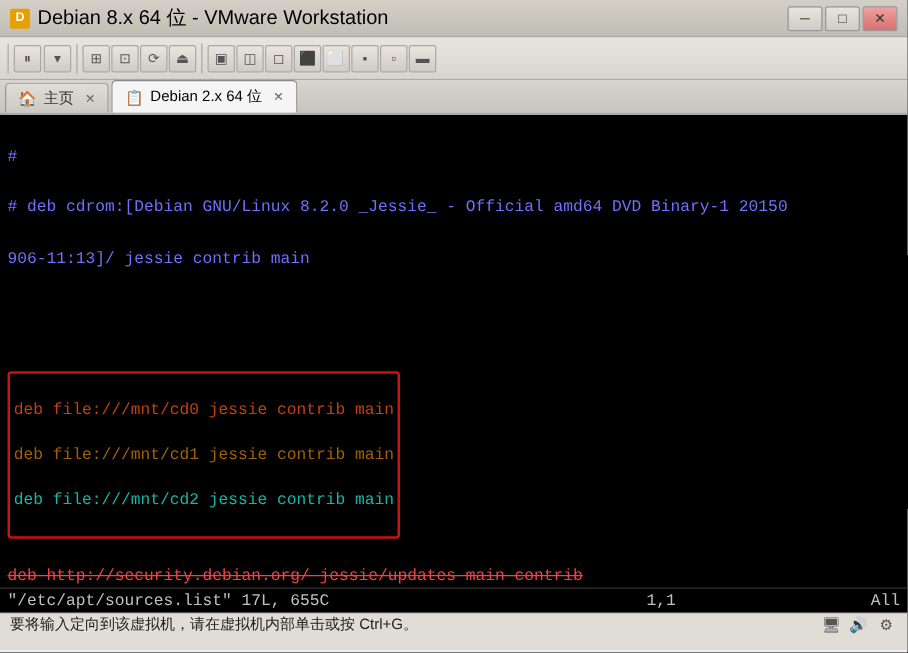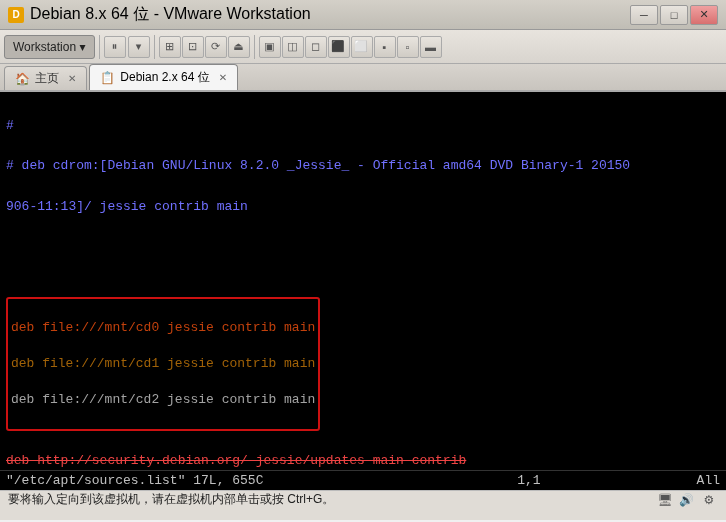--- a/index.html
+++ b/index.html
@@ -145,21 +145,20 @@
   <div class="title-bar-icon">D</div>
   <span class="title-bar-text">Debian 8.x 64 位 - VMware Workstation</span>
   <div class="title-bar-controls">
     <div class="title-btn">─</div>
     <div class="title-btn">□</div>
     <div class="title-btn close">✕</div>
   </div>
 </div>
 
 <div class="menu-bar">
-  <div class="menu-item active">Workstation ▾</div>
   <div class="menu-separator"></div>
   <div class="toolbar-icon">⏸</div>
   <div class="toolbar-icon">▾</div>
   <div class="menu-separator"></div>
   <div class="toolbar-group">
     <div class="toolbar-icon">⊞</div>
     <div class="toolbar-icon">⊡</div>
     <div class="toolbar-icon">⟳</div>
     <div class="toolbar-icon">⏏</div>
   </div>
@@ -192,21 +191,21 @@
 <div class="vm-screen">
   <div class="terminal">
 <span class="line comment">#</span>
 <span class="line comment"># deb cdrom:[Debian GNU/Linux 8.2.0 _Jessie_ - Official amd64 DVD Binary-1 20150</span>
 <span class="line comment">906-11:13]/ jessie contrib main</span>
 <span class="line"> </span>
 <span class="line" style="display:block;">
 <span style="border: 2px solid #cc1111; border-radius:3px; display:inline-block; padding: 1px 3px; line-height:1.4;">
 <span style="display:block; color:#c2410c;">deb file:///mnt/cd0 jessie contrib main</span>
 <span style="display:block; color:#a16207;">deb file:///mnt/cd1 jessie contrib main</span>
-<span style="display:block; color:#a3a3a3;">deb file:///mnt/cd2 jessie contrib main</span>
+<span style="display:block; color:#14b8a6;">deb file:///mnt/cd2 jessie contrib main</span>
 </span>
 </span>
 <span class="line" style="color:#ef4444; text-decoration: line-through;">deb http://security.debian.org/ jessie/updates main contrib</span>
 
 
 
 
 
 
 

